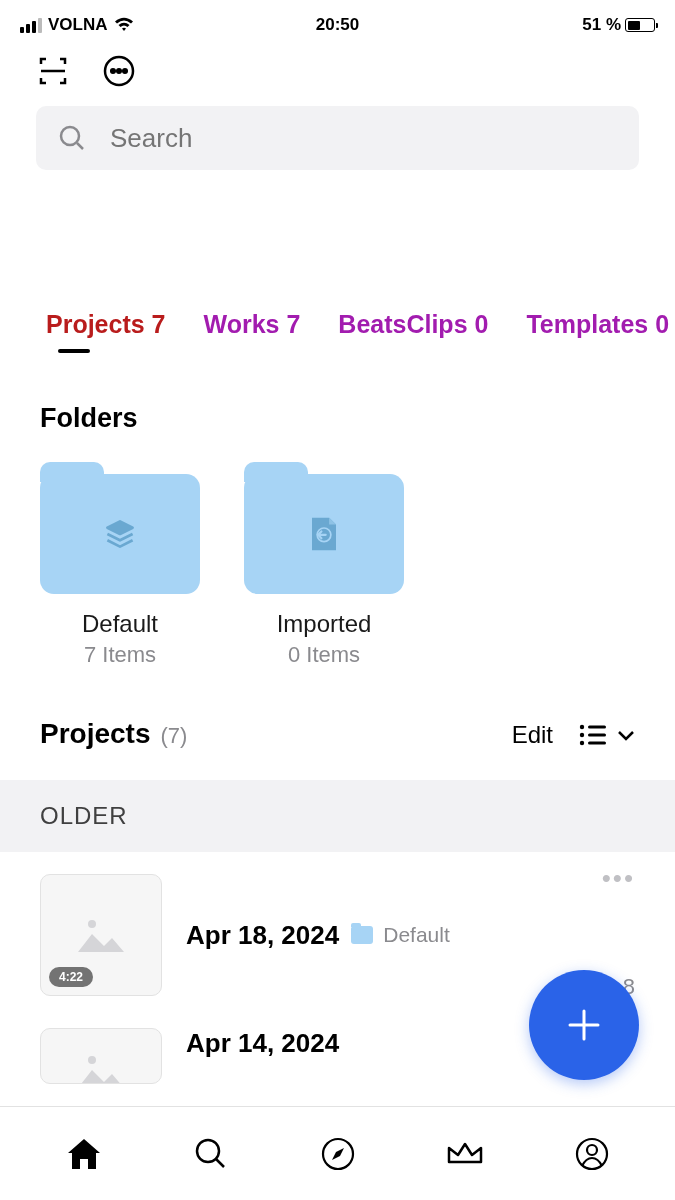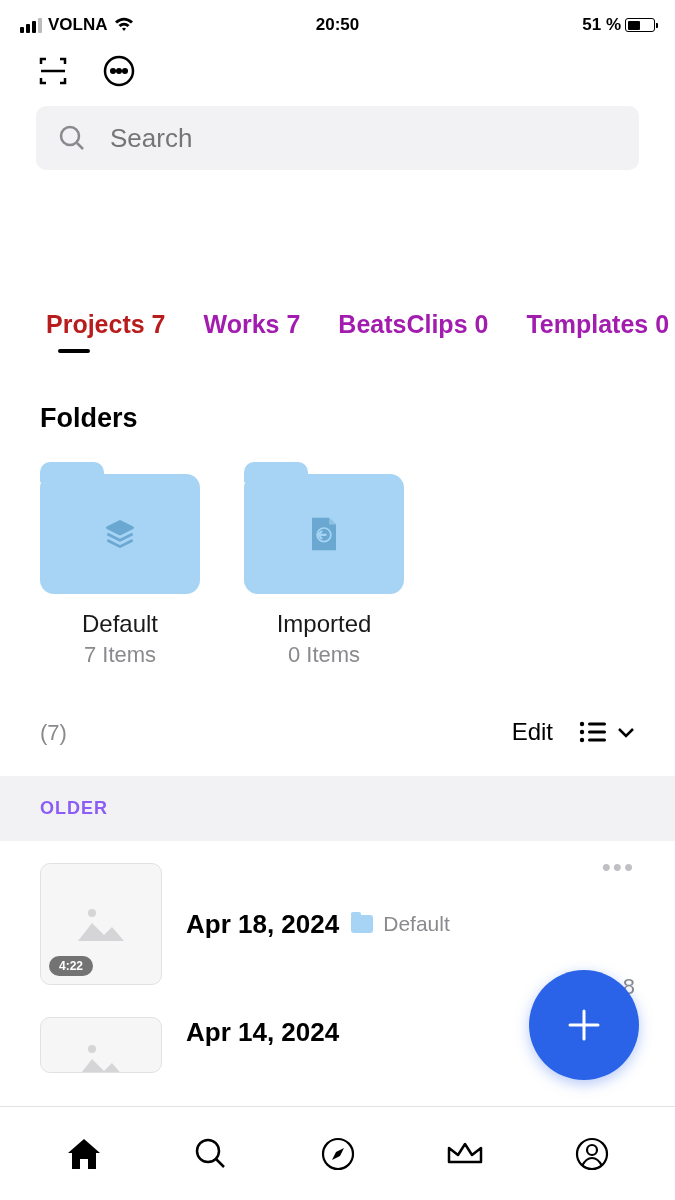--- a/index.html
+++ b/index.html
@@ -49,21 +49,21 @@
     
     .projects-header { display: flex; align-items: baseline; justify-content: space-between; padding: 0 40px; margin-top: 50px; }
     .projects-header-left { display: flex; align-items: baseline; gap: 10px; }
     .projects-label { font-size: 28px; font-weight: 700; }
     .projects-count { font-size: 22px; color: #8a8a8e; font-weight: 400; }
     .projects-header-right { display: flex; align-items: center; gap: 26px; }
     .edit-label { font-size: 24px; font-weight: 500; }
     
     
     .section-divider { background: #f2f2f4; padding: 22px 40px; margin-top: 30px; }
-    .section-divider-label { font-size: 18px; font-weight: 700; color: #8b5cf6; letter-spacing: 1px; }
+    .section-divider-label { font-size: 24px; font-weight: 400; color: #404040; letter-spacing: 1px; }
     
     
     .project-item { display: flex; align-items: center; padding: 22px 40px; gap: 24px; }
     .project-thumb { width: 122px; height: 122px; background: #f6f6f6; border: 1px solid #e2e2e2; border-radius: 10px; position: relative; display: flex; align-items: center; justify-content: center; }
     .project-thumb svg { color: #d5d5d8; }
     .duration-badge { position: absolute; bottom: 8px; left: 8px; background: #737373; color: #fff; padding: 3px 10px; border-radius: 12px; font-size: 12px; font-weight: 700; }
     .project-info { flex: 1; display: flex; flex-direction: row; gap: 12px; }
     .project-date { font-size: 26px; font-weight: 600; }
     .project-folder-row { display: flex; align-items: center; gap: 10px; }
     .mini-folder { width: 22px; height: 18px; background: #a7d4f5; border-radius: 3px; position: relative; }
@@ -159,20 +159,21 @@
           <circle cx="18" cy="22" r="8" stroke="#a7d4f5" stroke-width="2" fill="none"></circle>
         </svg>
     </div>
     <div class="folder-name">Imported</div>
     <div class="folder-items">0 Items</div>
   </div>
 </div>
 
 <div class="projects-header">
   <div class="projects-header-left">
+    <span class="projects-label">Projects</span>
     <span class="projects-count">(7)</span>
   </div>
   <div class="projects-header-right">
     <span class="edit-label">Edit</span>
     <div style="display:flex;align-items:center;gap:10px;">
       <svg width="28" height="22" viewBox="0 0 28 22" fill="#000">
           <circle cx="3" cy="3" r="2.2"></circle>
           <rect x="9" y="1.5" width="18" height="3" rx="1.5"></rect>
           <circle cx="3" cy="11" r="2.2"></circle>
           <rect x="9" y="9.5" width="18" height="3" rx="1.5"></rect>

